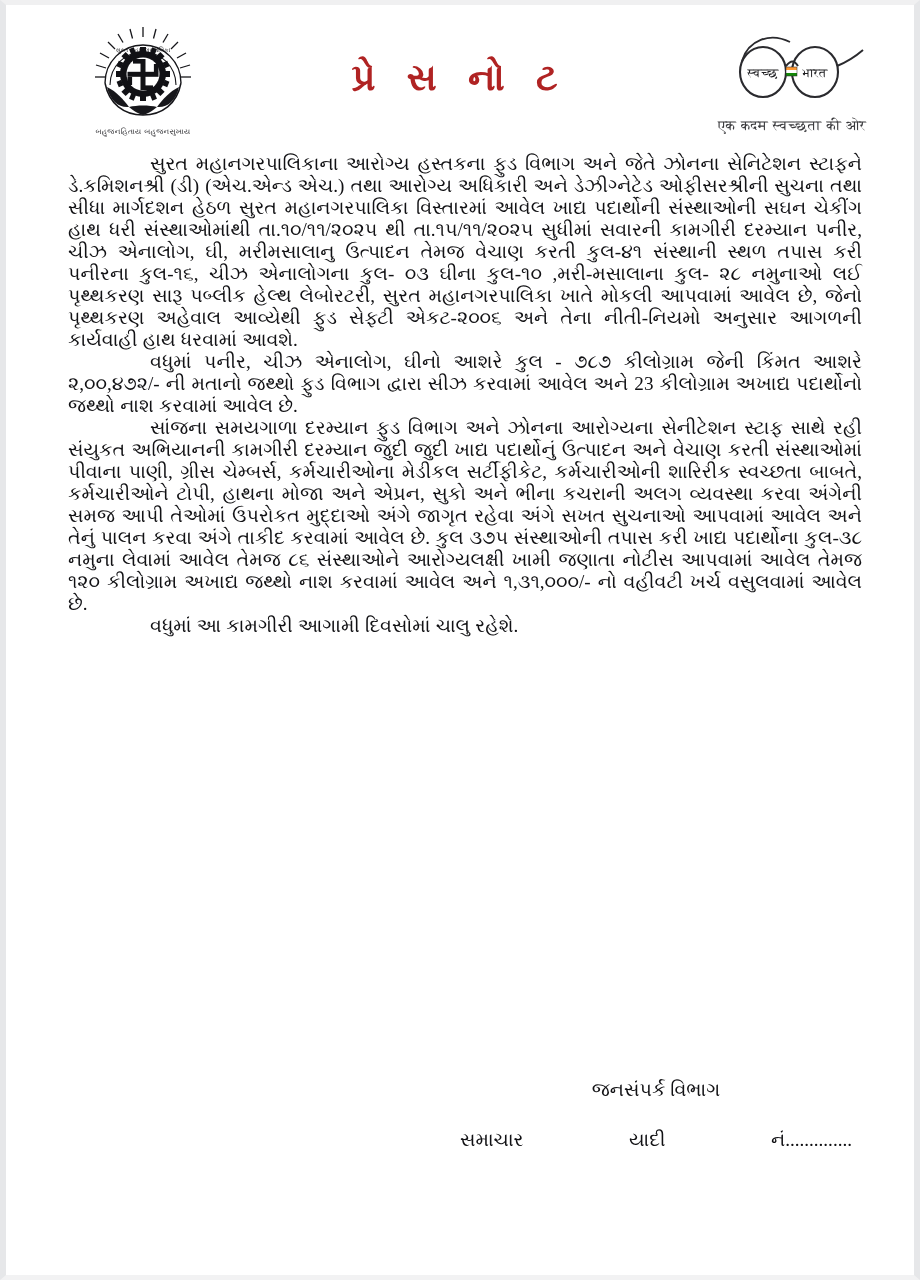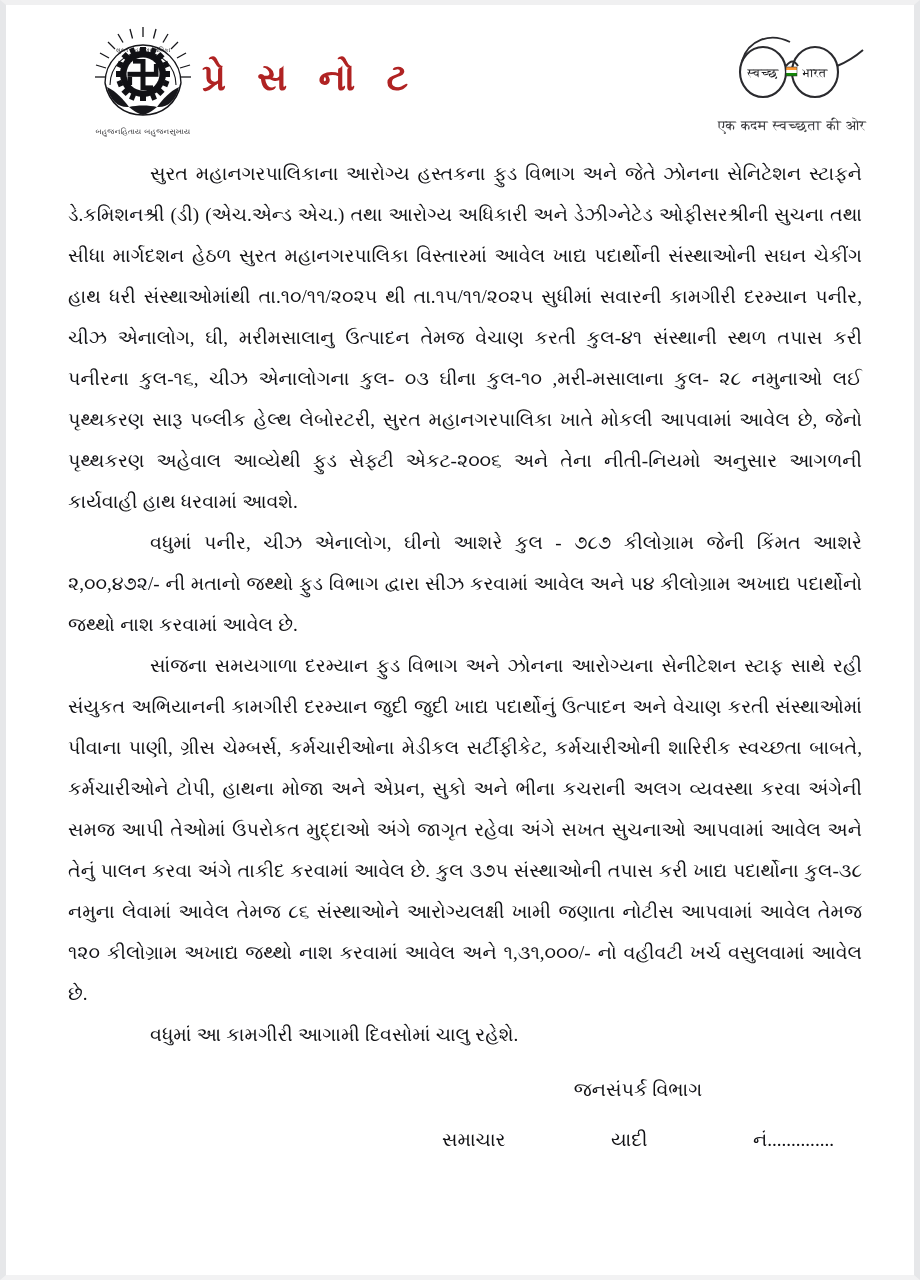--- a/index.html
+++ b/index.html
@@ -37,20 +37,21 @@
     align-items: center;
     justify-content: space-between;
     padding: 12px 44px 0 78px;
     box-sizing: border-box;
   }
 
   .logo-slot { flex: 0 0 auto; }
 
   #title-slot {
     flex: 1 1 auto;
+    text-align: center;
     margin-top: -8px;
   }
 
   #press-note-title {
     display: inline-block;
     color: #b02323;
     font-size: 37px;
     font-weight: bold;
     letter-spacing: 11px;
     font-family: "Liberation Serif", "DejaVu Serif", serif;
@@ -94,33 +95,33 @@
     padding: 8px 52px 0 62px;
     box-sizing: border-box;
   }
 
   .para {
     margin: 0 0 0 0;
     text-align: justify;
     text-align-last: left;
     text-indent: 82px;
     font-size: 19.1px;
-    line-height: 41px;
+    line-height: 22px;
     color: #111114;
     word-spacing: .5px;
     font-family: "Liberation Serif", "DejaVu Serif", serif;
   }
   .para + .para { margin-top: 0; }
 
   .para.closing { text-indent: 82px; }
 
   
   #signature {
     position: absolute;
-    right: 76px;
+    right: 58px;
     bottom: 118px;
     width: 400px;
     text-align: center;
     font-size: 19.1px;
     line-height: 34px;
     color: #111114;
     font-family: "Liberation Serif", "DejaVu Serif", serif;
   }
   .sig-dept { margin-bottom: 16px; }
   .sig-from { white-space: nowrap; }
@@ -241,21 +242,21 @@
           <text x="45" y="49" font-size="12.5" text-anchor="middle" fill="#1d1d20" font-family="DejaVu Sans, sans-serif">स्वच्छ</text>
           <text x="97" y="49" font-size="12.5" text-anchor="middle" fill="#1d1d20" font-family="DejaVu Sans, sans-serif">भारत</text>
         </svg>
         <div class="sb-tagline">एक कदम स्वच्छता की ओर</div>
       </div>
     </div>
   </div>
 
   <div id="body-text">
     <p class="para">સુરત મહાનગરપાલિકાના આરોગ્ય હસ્તકના ફુડ  વિભાગ અને જેતે ઝોનના સેનિટેશન સ્ટાફને ડે.કમિશનશ્રી (ડી) (એચ.એન્ડ એચ.) તથા આરોગ્ય અધિકારી અને ડેઝીગ્નેટેડ ઓફીસરશ્રીની સુચના તથા સીધા માર્ગદશન હેઠળ સુરત મહાનગરપાલિકા  વિસ્તારમાં આવેલ ખાદ્ય પદાર્થોની સંસ્થાઓની સઘન ચેકીંગ હાથ ધરી સંસ્થાઓમાંથી તા.૧૦/૧૧/૨૦૨૫ થી તા.૧૫/૧૧/૨૦૨૫ સુધીમાં સવારની કામગીરી દરમ્યાન પનીર, ચીઝ એનાલોગ, ઘી, મરીમસાલાનુ ઉત્પાદન તેમજ વેચાણ કરતી કુલ-૪૧ સંસ્થાની સ્થળ તપાસ કરી પનીરના કુલ-૧૬, ચીઝ એનાલોગના કુલ- ૦૩ ઘીના કુલ-૧૦ ,મરી-મસાલાના કુલ- ૨૮  નમુનાઓ લઈ પૃથ્થકરણ સારૂ પબ્લીક હેલ્થ લેબોરટરી, સુરત મહાનગરપાલિકા ખાતે મોકલી આપવામાં આવેલ છે, જેનો પૃથ્થકરણ અહેવાલ આવ્યેથી ફુડ સેફ્ટી એકટ-૨૦૦૬ અને તેના નીતી-નિયમો અનુસાર આગળની કાર્યવાહી હાથ ધરવામાં આવશે.</p>
-    <p class="para">વધુમાં પનીર, ચીઝ એનાલોગ, ઘીનો આશરે કુલ - ૭૮૭ કીલોગ્રામ જેની  કિંમત આશરે ૨,૦૦,૪૭૨/- ની મતાનો જથ્થો ફુડ  વિભાગ દ્વારા સીઝ કરવામાં આવેલ અને ૫૪ કીલોગ્રામ અખાદ્ય પદાર્થોનો જથ્થો નાશ કરવામાં આવેલ છે.</p>
+    <p class="para">વધુમાં પનીર, ચીઝ એનાલોગ, ઘીનો આશરે કુલ - ૭૮૭ કીલોગ્રામ જેની  કિંમત આશરે ૨,૦૦,૪૭૨/- ની મતાનો જથ્થો ફુડ  વિભાગ દ્વારા સીઝ કરવામાં આવેલ અને 23 કીલોગ્રામ અખાદ્ય પદાર્થોનો જથ્થો નાશ કરવામાં આવેલ છે.</p>
     <p class="para">સાંજના સમયગાળા દરમ્યાન ફુડ  વિભાગ અને ઝોનના આરોગ્યના સેનીટેશન સ્ટાફ સાથે રહી સંયુકત અભિયાનની કામગીરી દરમ્યાન જુદી જુદી ખાદ્ય પદાર્થોનું ઉત્પાદન અને વેચાણ કરતી સંસ્થાઓમાં પીવાના પાણી, ગ્રીસ ચેમ્બર્સ, કર્મચારીઓના મેડીકલ સર્ટીફીકેટ, કર્મચારીઓની શારિરીક સ્વચ્છતા બાબતે, કર્મચારીઓને ટોપી, હાથના મોજા અને એપ્રન, સુકો અને ભીના કચરાની અલગ વ્યવસ્થા કરવા અંગેની સમજ આપી તેઓમાં ઉપરોકત મુદ્દાઓ અંગે જાગૃત રહેવા અંગે સખત સુચનાઓ આપવામાં આવેલ અને તેનું પાલન કરવા અંગે તાકીદ કરવામાં આવેલ છે. કુલ ૩૭૫ સંસ્થાઓની તપાસ કરી ખાદ્ય પદાર્થોના કુલ-૩૮ નમુના લેવામાં આવેલ તેમજ ૮૬ સંસ્થાઓને આરોગ્યલક્ષી ખામી જણાતા નોટીસ આપવામાં આવેલ તેમજ ૧૨૦ કીલોગ્રામ અખાદ્ય જથ્થો નાશ કરવામાં આવેલ અને ૧,૩૧,૦૦૦/- નો વહીવટી ખર્ચ વસુલવામાં આવેલ છે.</p>
     <p class="para closing">વધુમાં આ કામગીરી આગામી  દિવસોમાં ચાલુ રહેશે.</p>
   </div>
 
   <div id="signature">
     <div class="sig-dept">જનસંપર્ક વિભાગ</div>
     <div class="sig-serial">
       <span>સમાચાર</span>
       <span>યાદી</span>
       <span>નં..............</span>

